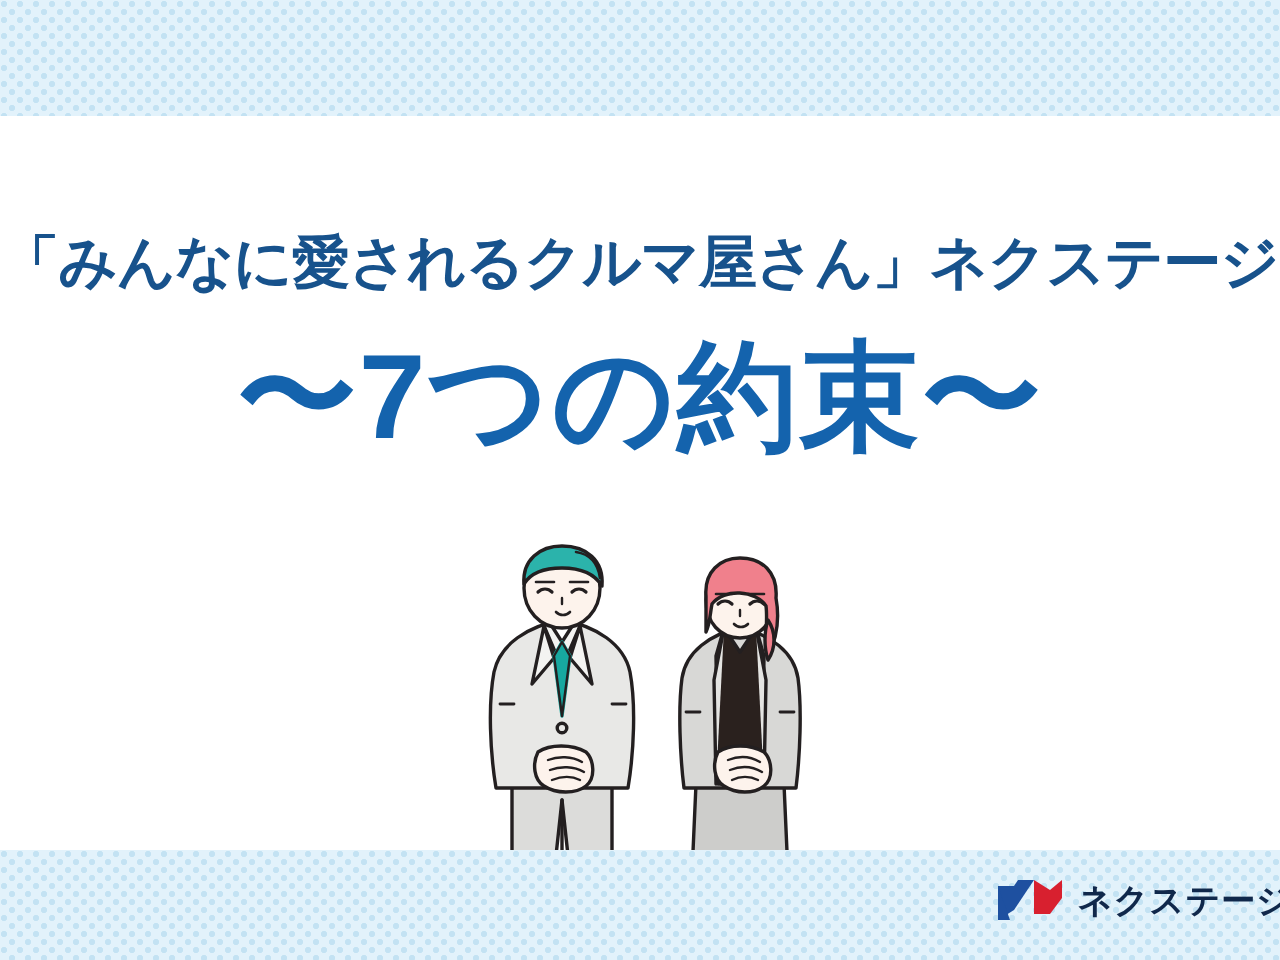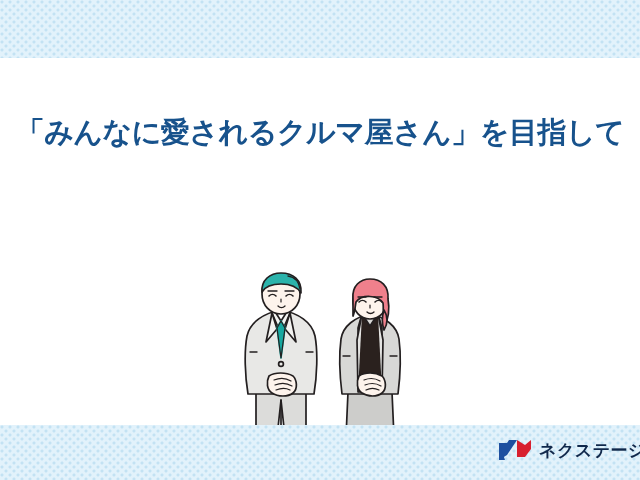--- a/index.html
+++ b/index.html
@@ -104,21 +104,22 @@
   }
 </style>
 </head>
 <body>
 
 <div class="banner">
 
   <div class="dot-band top"></div>
 
   <div class="headline">
-    <span class="headline-main">「みんなに愛されるクルマ屋さん」を目指して</span>
+    <span class="headline-main">「みんなに愛されるクルマ屋さん」ネクステージ</span>
+    <span class="headline-sub">〜7つの約束〜</span>
   </div>
 
   <div class="illustration">
     <svg viewBox="0 0 190 165" xmlns="http://www.w3.org/2000/svg">
       <g stroke="#231f20" stroke-width="1.7" stroke-linecap="round" stroke-linejoin="round" fill="none">
 
         <g>
 
           <path d="M20 120 L20 165 L41 165 L45 128 L49 165 L70 165 L70 120 Z" fill="#dcdcda"></path>
           <path d="M45 128 L45 165" stroke="#231f20"></path>

